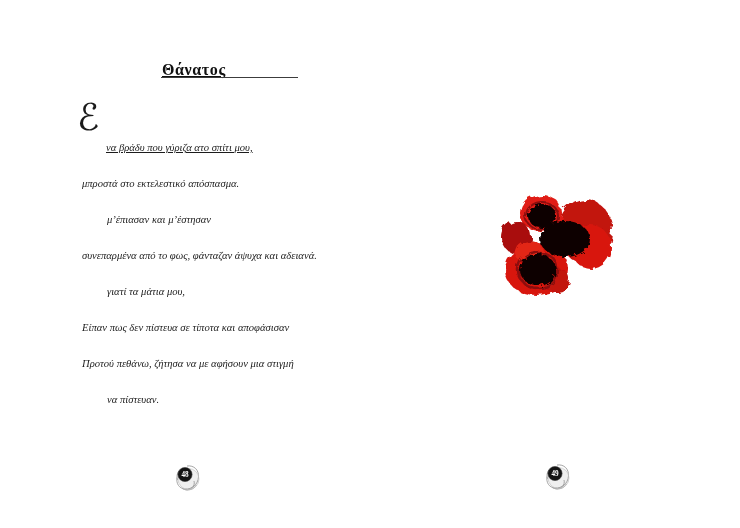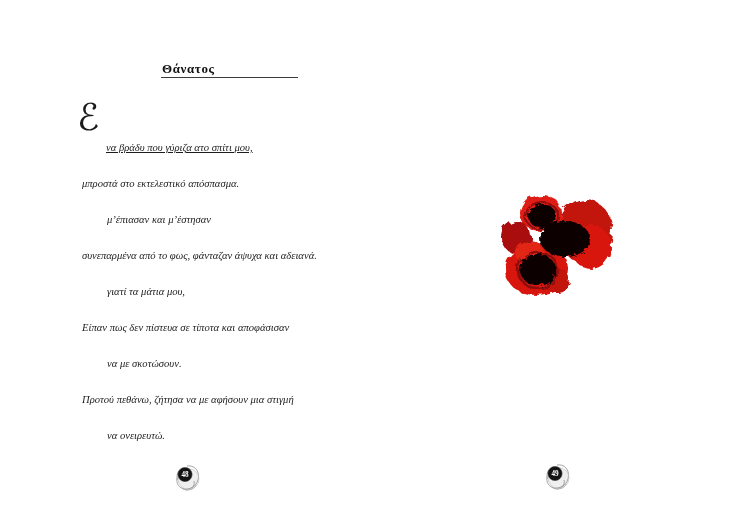--- a/index.html
+++ b/index.html
@@ -10,23 +10,24 @@
     overflow: hidden;
     font-family: "Liberation Serif", "DejaVu Serif", serif;
   }
   .page { position: absolute; top: 0; width: 370px; height: 528px; }
   .page-left  { left: 0; }
   .page-right { left: 370px; }
 
   .title {
     position: absolute; left: 162px; top: 62px;
     margin: 0;
-    font-size: 13px; font-weight: bold; line-height: 1;
+    font-size: 16px; font-weight: bold; line-height: 1;
     letter-spacing: 0.6px;
     color: #111111;
+    text-decoration: underline;
   }
   .title-rule {
     position: absolute; left: 161px; top: 77px;
     width: 137px; height: 1px;
     background: #3c3c3c;
   }
 
   .drop-cap {
     position: absolute; left: 77px; top: 99px;
     font-family: "DejaVu Sans", "DejaVu Serif", serif;
@@ -67,23 +68,22 @@
 
     <span class="drop-cap">ℰ</span>
 
     <div class="poem">
       <div class="line cap-offset">να βράδυ που γύριζα ατο σπίτι μου,</div>
       <div class="line">μπροστά στο εκτελεστικό απόσπασμα.</div>
       <div class="line in">μ’έπιασαν και μ’έστησαν</div>
       <div class="line">συνεπαρμένα από το φως, φάνταζαν άψυχα και αδειανά.</div>
       <div class="line in">γιατί τα μάτια μου,</div>
       <div class="line">Είπαν πως δεν πίστευα σε τίποτα και αποφάσισαν</div>
-      <div class="line in">να με σκοτώσουν.</div>
       <div class="line">Προτού πεθάνω, ζήτησα να με αφήσουν μια στιγμή</div>
-      <div class="line in">να ονειρευτώ.</div>
+      <div class="line in">να πίστευαν.</div>
       
       
       
       
       
       
       
     </div>
 
     <svg class="medallion medallion-left" viewBox="0 0 27 29">

